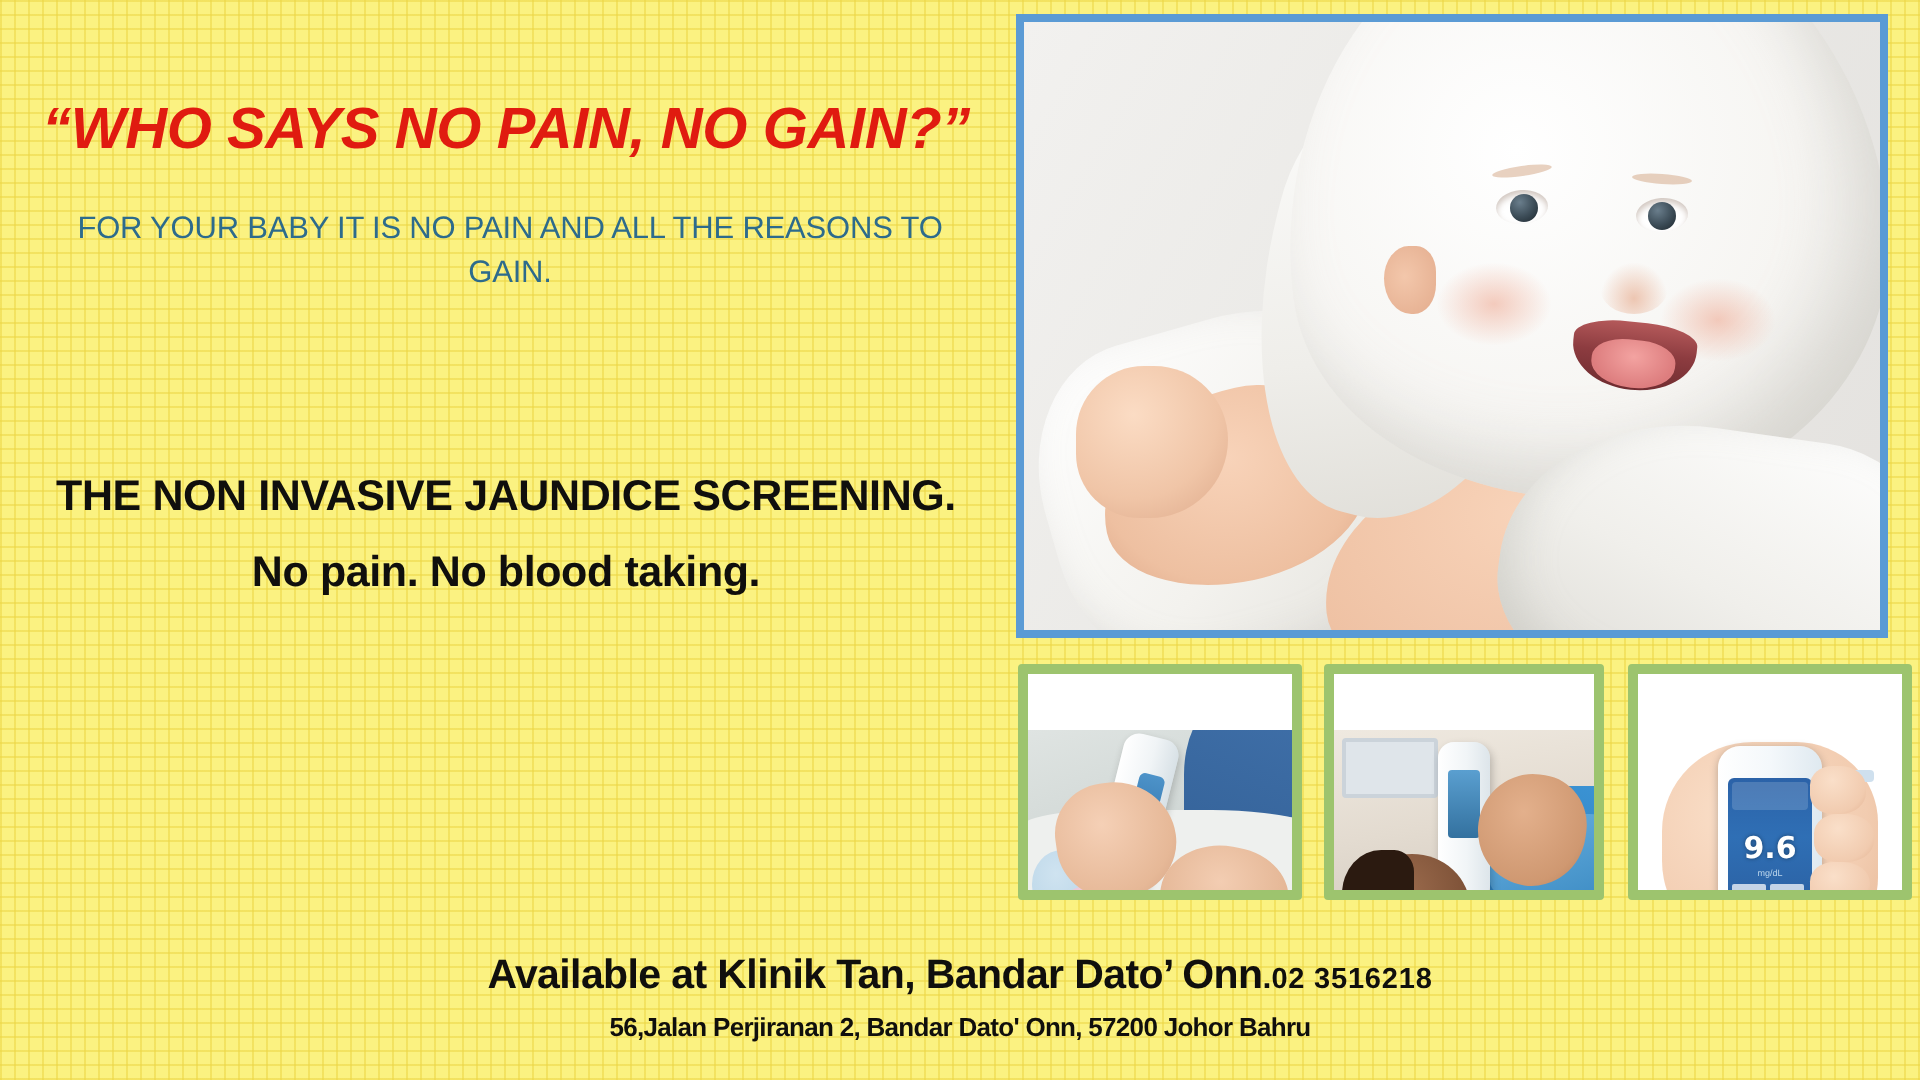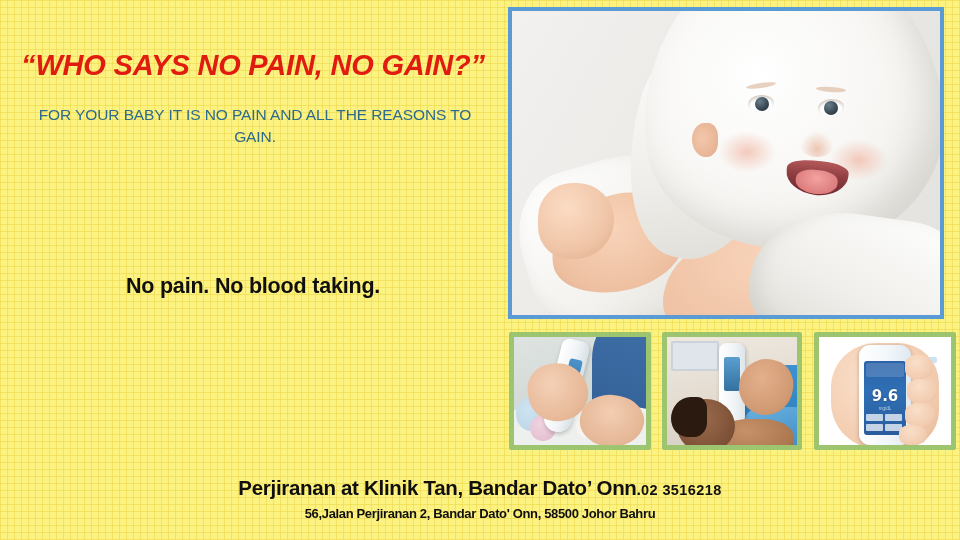--- a/index.html
+++ b/index.html
@@ -242,21 +242,21 @@
     height: 118px;
     border: 5px solid #9dc46e;
     box-sizing: border-box;
     background: #ffffff;
     overflow: hidden;
     border-radius: 2px;
   }
   .thumb.t1 { left: 509px; width: 142px; }
   .thumb.t2 { left: 662px; width: 140px; }
   .thumb.t3 { left: 814px; width: 142px; }
-  .thumb-inner { position: absolute; inset: 0; overflow: hidden; }
+  .thumb-inner { position: absolute; inset: 0; overflow: hidden; margin-top: 28px; }
 
   
   .t1-bg { position: absolute; inset: 0; background: linear-gradient(160deg, #dfe4e2 0%, #cfd6d4 60%, #c3cbc9 100%); }
   .t1-scrub { position: absolute; right: -8px; top: -10px; width: 62px; height: 130px; background: linear-gradient(200deg, #3f6fa8 0%, #2e5b90 100%); border-radius: 25% 10% 20% 35%; }
   .t1-table { position: absolute; left: -10px; bottom: -8px; width: 170px; height: 48px; background: #eef0ee; border-radius: 28% 40% 10% 10%; }
   .t1-device { position: absolute; left: 38px; top: 2px; width: 28px; height: 94px; background: linear-gradient(90deg, #ffffff 0%, #f0f4f6 55%, #d8e1e6 100%); border-radius: 8px 8px 14px 14px; transform: rotate(14deg); box-shadow: 1px 2px 4px rgba(0,0,0,0.2); }
   .t1-dscreen { position: absolute; left: 52px; top: 22px; width: 13px; height: 34px; background: linear-gradient(180deg, #4d93c9 0%, #2f6fa8 100%); border-radius: 3px; transform: rotate(14deg); }
   .t1-hand1 { position: absolute; left: 14px; top: 26px; width: 60px; height: 58px; background: radial-gradient(ellipse at 40% 35%, #f5d0b6 0%, #e6b897 70%, #d3a183 100%); border-radius: 45% 55% 50% 50%; transform: rotate(-8deg); }
   .t1-hand2 { position: absolute; left: 66px; top: 58px; width: 64px; height: 52px; background: radial-gradient(ellipse at 45% 35%, #f3cdb2 0%, #e4b695 70%, #d09f80 100%); border-radius: 50% 45% 55% 45%; transform: rotate(10deg); }
   .t1-foot { position: absolute; left: 62px; top: 76px; width: 34px; height: 24px; background: #f7f4ef; border-radius: 50% 50% 40% 40%; transform: rotate(-12deg); }
@@ -352,20 +352,21 @@
   }
 </style>
 </head>
 <body>
 
 <div class="poster">
 
   <div class="text-col">
     <div class="headline">“WHO SAYS NO PAIN, NO GAIN?”</div>
     <div class="subhead">FOR YOUR BABY IT IS NO PAIN AND ALL THE REASONS TO GAIN.</div>
+    <div class="tagline">THE NON INVASIVE JAUNDICE SCREENING.</div>
     <div class="tagline2">No pain. No blood taking.</div>
   </div>
 
   <div class="main-photo">
     <div class="main-photo-inner">
       <div class="bg-soft"></div>
       <div class="towel-left"></div>
       <div class="arm"></div>
       <div class="fist"></div>
       <div class="body"></div>
@@ -438,17 +439,17 @@
         </div>
       </div>
       <div class="t3-finger f1"></div>
       <div class="t3-finger f2"></div>
       <div class="t3-finger f3"></div>
       <div class="t3-finger f4"></div>
     </div>
   </div>
 
   <div class="contact">
-    <span class="main-line">Perjiranan at Klinik Tan, Bandar Dato’ Onn</span><span class="dot">.</span><span class="phone">02  3516218</span>
-  </div>
-  <div class="address">56,Jalan Perjiranan 2, Bandar Dato' Onn, 58500 Johor Bahru</div>
+    <span class="main-line">Available at Klinik Tan, Bandar Dato’ Onn</span><span class="dot">.</span><span class="phone">02  3516218</span>
+  </div>
+  <div class="address">56,Jalan Perjiranan 2, Bandar Dato' Onn, 57200 Johor Bahru</div>
 
 </div>
 
 </body></html>

